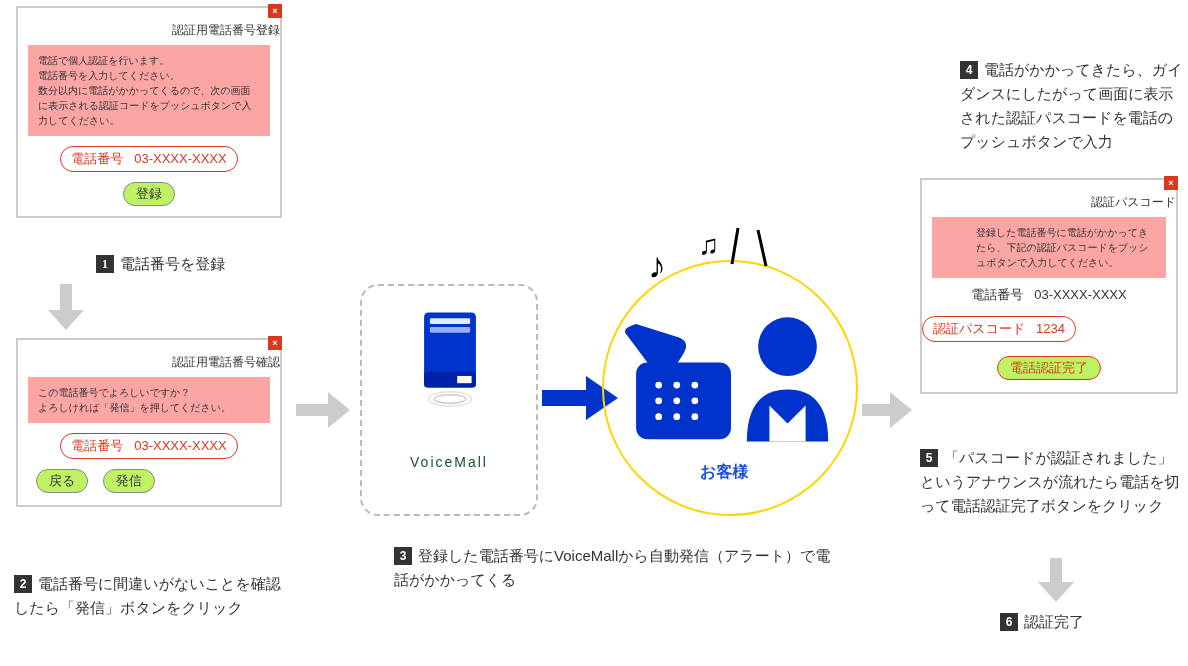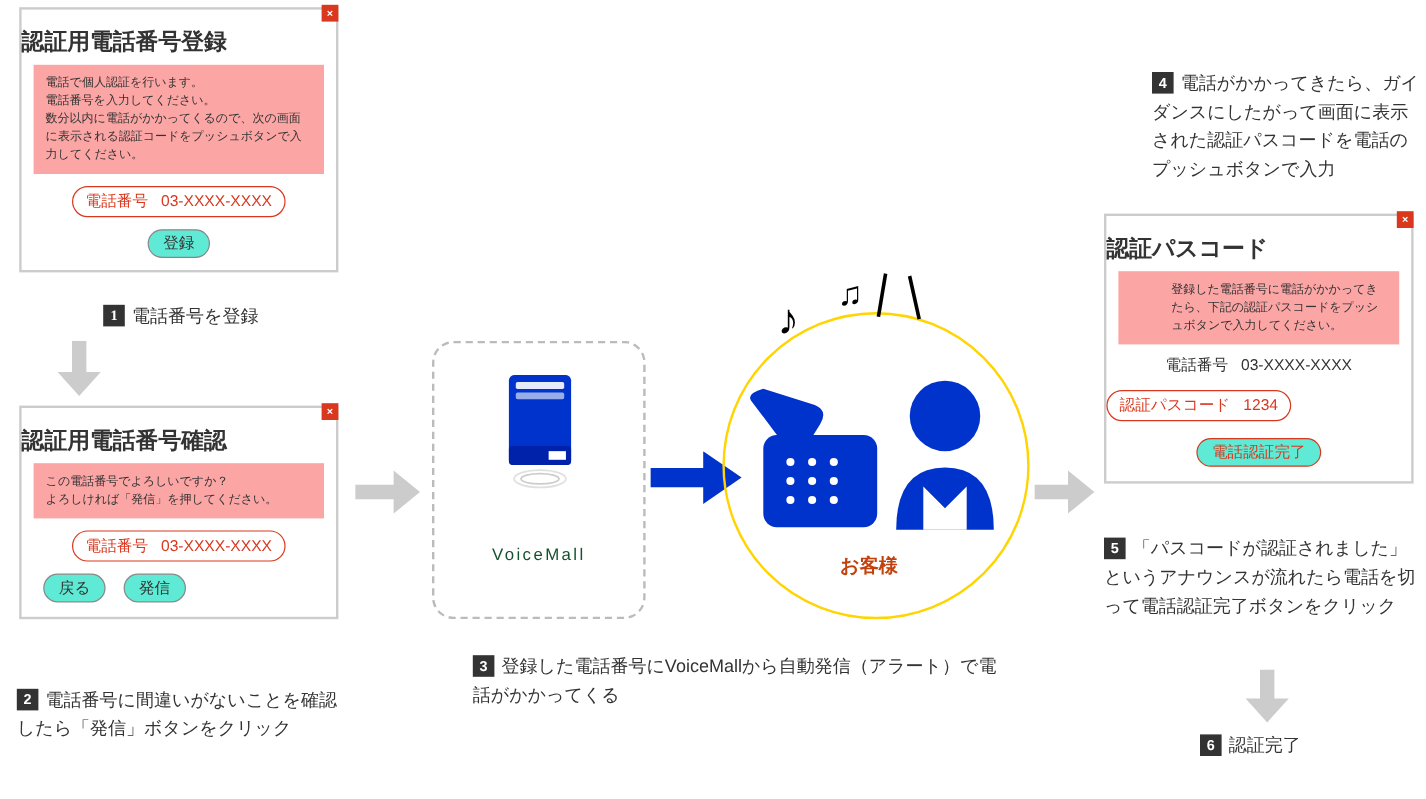--- a/index.html
+++ b/index.html
@@ -30,23 +30,23 @@
     margin-right: -2px;
     display: flex;
     align-items: center;
     justify-content: center;
     color: #fff;
     font-size: 9px;
     font-weight: bold;
     line-height: 1;
   }
   .box-title {
-    text-align: left;
-    font-weight: bold;
-    font-size: 19px;
+    text-align: right;
+    font-weight: normal;
+    font-size: 12px;
     margin: 8px 0 6px;
   }
   .greybox {
     background: #fca5a5;
     margin: 0 10px;
     padding: 8px 10px;
     font-size: 10px;
     line-height: 1.5;
   }
   .pill {
@@ -59,21 +59,21 @@
     margin: 10px 0;
     white-space: nowrap;
   }
   .btn {
     border: 1px solid #888;
     border-radius: 14px;
     padding: 2px 12px;
     font-size: 13px;
     display: inline-block;
     cursor: pointer;
-    background: #5eead4;
+    background: #bef264;
   }
   .btn-red {
     border-color: #d9381e;
     color: #d9381e;
   }
   .step-label {
     position: absolute;
     font-size: 15px;
     line-height: 1.6;
   }
@@ -101,21 +101,21 @@
     font-size: 14px;
     letter-spacing: 2px;
     color: #14532d;
     width: 100%;
     text-align: center;
   }
   .cust-label {
     position: absolute;
     font-weight: bold;
     font-size: 16px;
-    color: #c2410c;
+    color: #1d4ed8;
   }
   .circle {
     position: absolute;
     border: 2px solid #ffd400;
     border-radius: 50%;
   }
 </style>
 </head>
 <body>
 
@@ -131,21 +131,21 @@
     <span class="pill">
       <span>電話番号</span>&nbsp;&nbsp;
       <span>03-XXXX-XXXX</span>
     </span>
   </div>
   <div style="text-align:center; margin-bottom:10px;">
     <span class="btn">登録</span>
   </div>
 </div>
 
-<div class="step-label" style="left:86px; top:252px;font-family:Liberation Serif, serif;">
+<div class="step-label" style="left:96px; top:252px;font-family:Liberation Serif, serif;">
   <span class="num">1</span><span>電話番号を登録</span>
 </div>
 
 <svg class="arrow-svg" style="left:46px; top:284px;" width="40" height="48">
   <path d="M14 0 L26 0 L26 26 L38 26 L20 46 L2 26 L14 26 Z" fill="#ccc"></path>
 </svg>
 
 <div class="box" style="left:16px; top:338px; width:266px;">
   <div class="titlebar">
     <div class="close">×</div>

